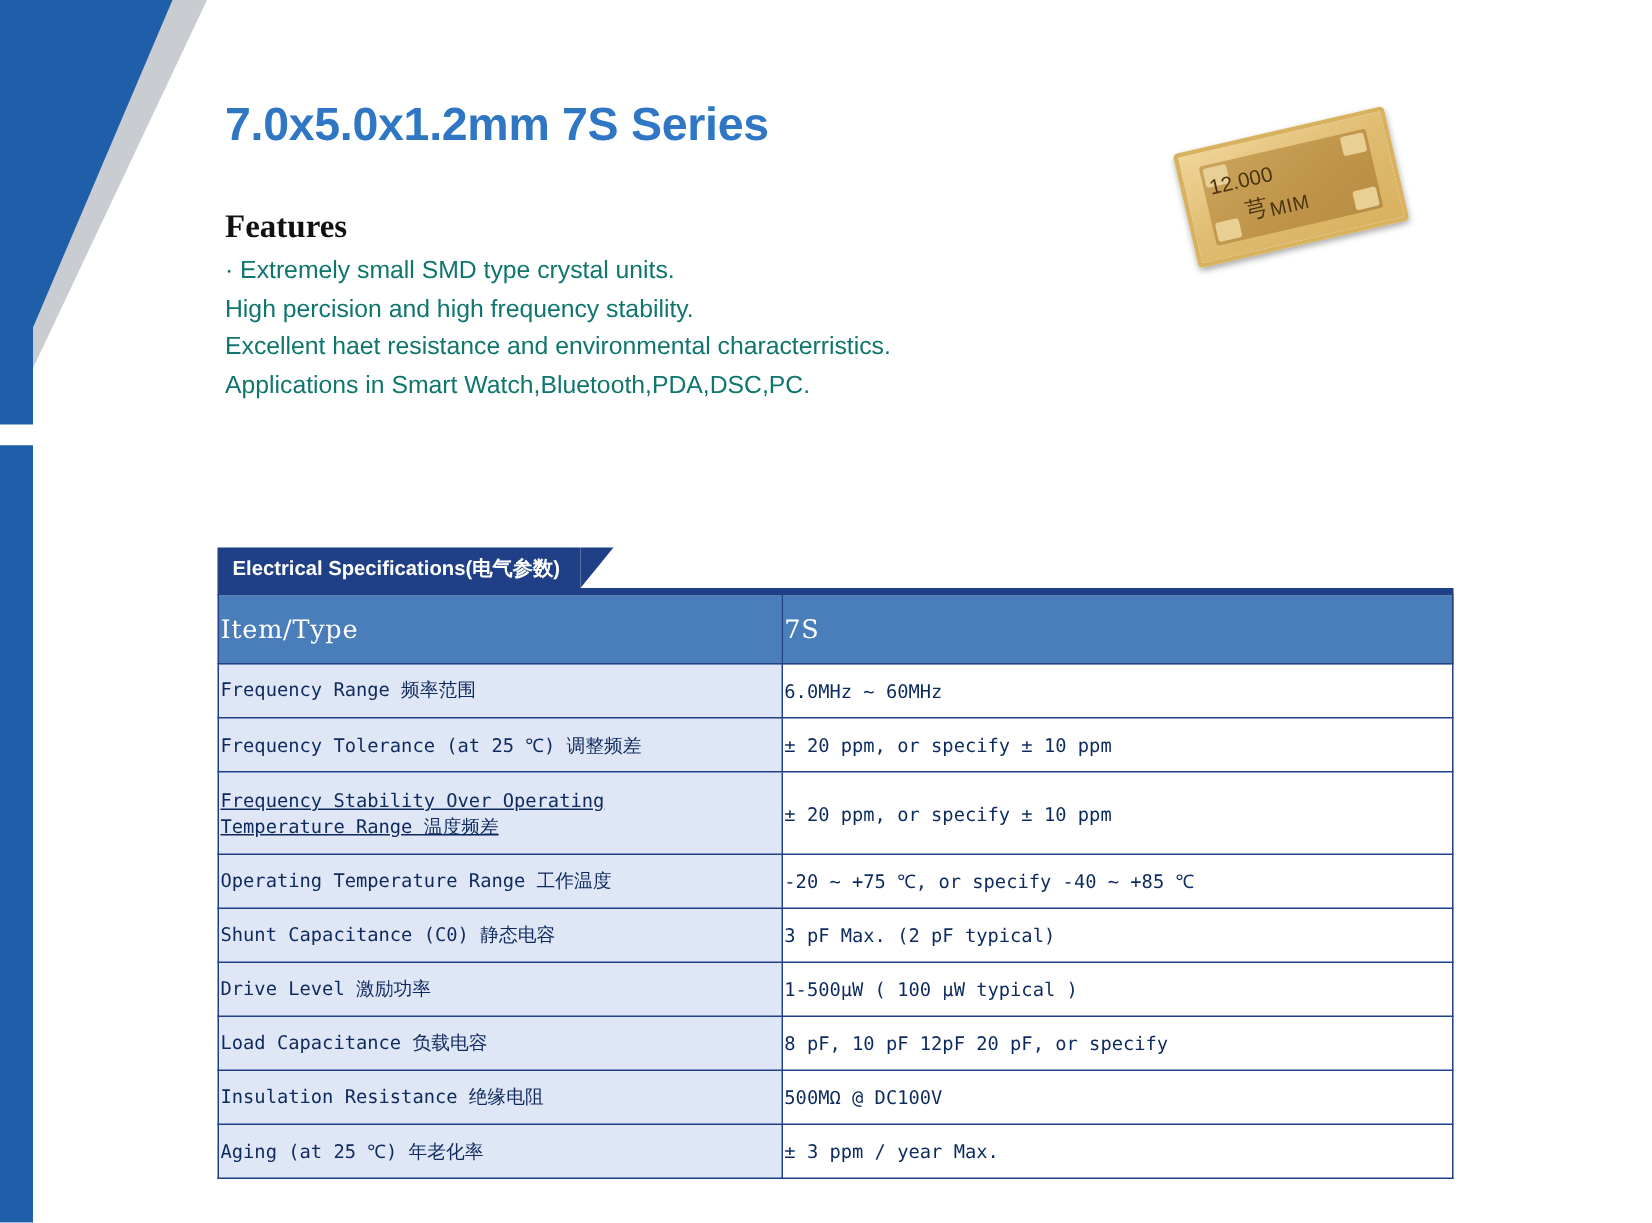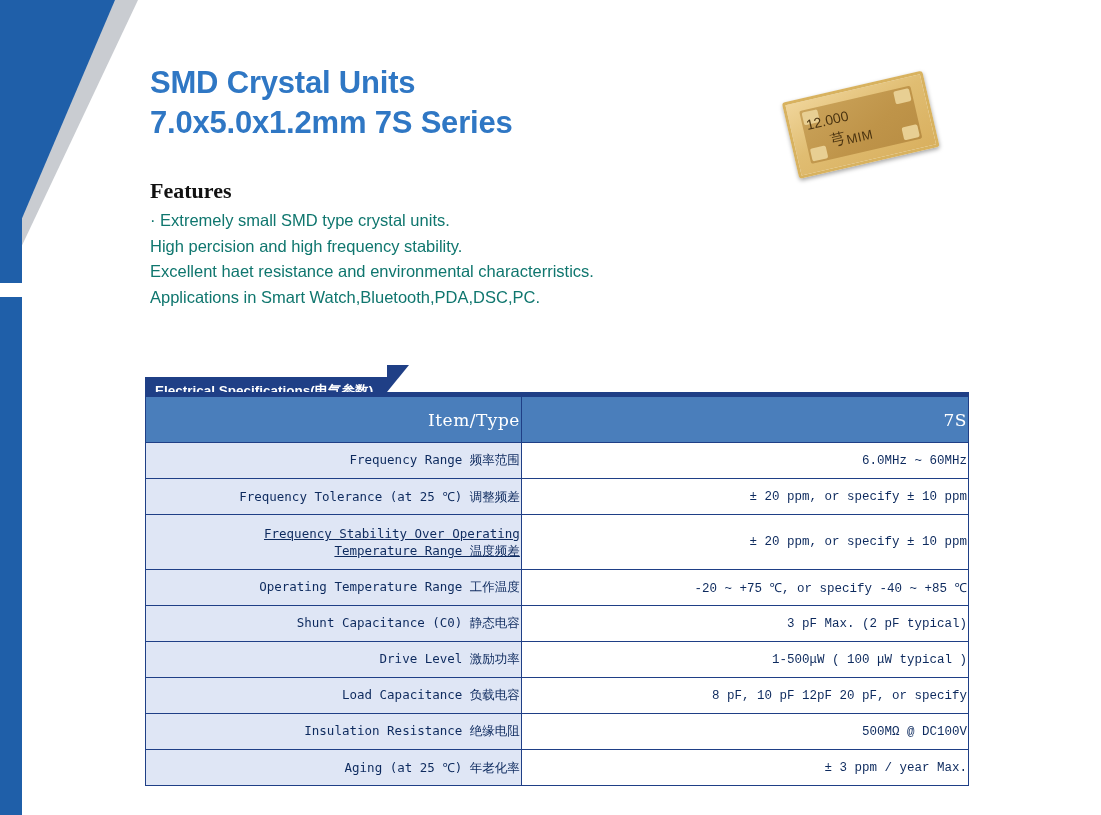--- a/index.html
+++ b/index.html
@@ -145,21 +145,20 @@
     position: absolute;
     left: 0; top: 0;
     height: 27px;
     background: #1f3f86;
     padding: 0 14px 0 10px;
     display: flex;
     align-items: center;
     color: #ffffff;
     font-size: 13.5px;
     font-weight: bold;
-    margin-top: 12px;
   }
   .spec-banner .cn { font-weight: bold; }
   .spec-banner-tail {
     position: absolute;
     top: 0;
     width: 0; height: 0;
     border-top: 27px solid #1f3f86;
     border-right: 22px solid transparent;
   }
   .spec-banner-bar {
@@ -172,21 +171,21 @@
   
   table.spec {
     position: absolute;
     left: 145px; top: 396px;
     width: 824px;
     border-collapse: collapse;
     font-family: "DejaVu Sans Mono", monospace;
   }
   table.spec th, table.spec td {
     border: 1px solid #1f3f86;
-    text-align: right;
+    text-align: left;
     vertical-align: middle;
     color: #0d2a5e;
   }
   table.spec thead th {
     background: #4a7ebb;
     color: #ffffff;
     height: 43px;
     font-size: 17px;
     font-weight: normal;
     font-family: "DejaVu Serif", serif;
@@ -196,21 +195,20 @@
     height: 33px;
     font-size: 12.5px;
   }
   table.spec tbody td.item {
     background: #dfe6f5;
     width: 375px;
   }
   table.spec tbody td.val {
     background: #ffffff;
     width: 447px;
-    font-family: Liberation Mono, monospace;
   }
   table.spec tbody tr.tall td { height: 52px; }
   .two-line { line-height: 17px; text-decoration: underline; }
 </style>
 </head>
 <body>
 
 <div class="edge-gray"></div>
 <div class="edge-corner"></div>
 <div class="edge-blue"></div>
@@ -226,21 +224,20 @@
       <div class="pad br"></div>
     </div>
     <div class="freq">12.000</div>
     <div class="brandmark">芎</div>
     <div class="brand">MIM</div>
   </div>
 </div>
 
 <div class="content">
   <div class="title">
-    <span>SMD Crystal Units</span>
     <span class="line2">7.0x5.0x1.2mm 7S Series</span>
   </div>
 
   <div class="features-head">Features</div>
   <div class="features-list">
     <div>· Extremely small SMD type crystal units.</div>
     <div>High percision and high frequency stability.</div>
     <div>Excellent haet resistance and environmental characterristics.</div>
     <div>Applications in Smart Watch,Bluetooth,PDA,DSC,PC.</div>
   </div>

